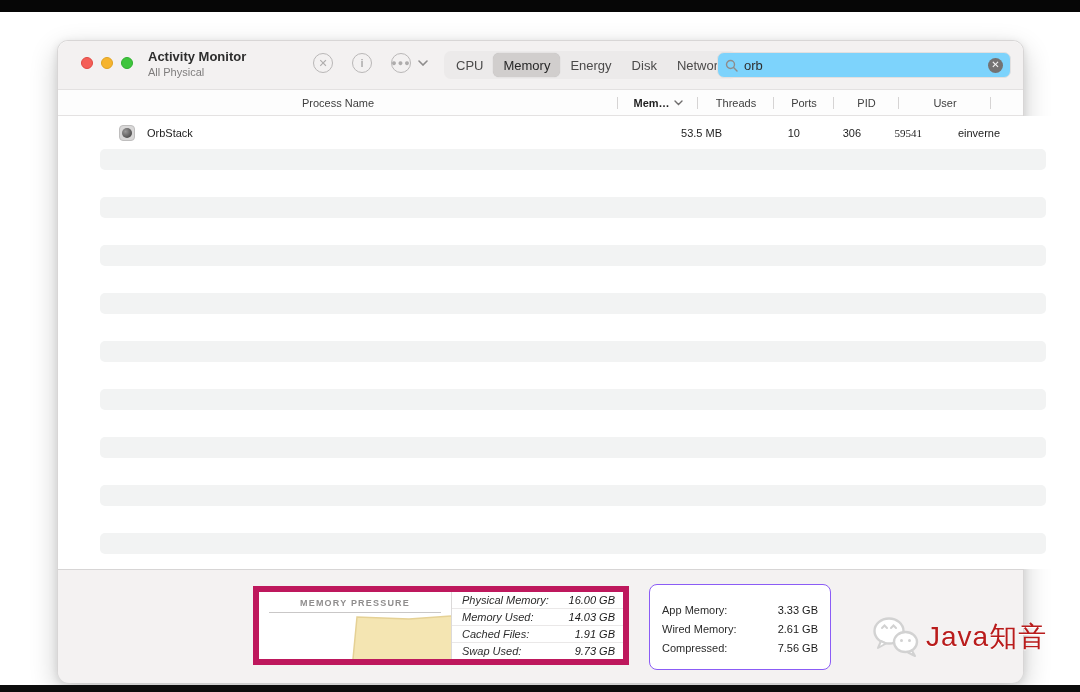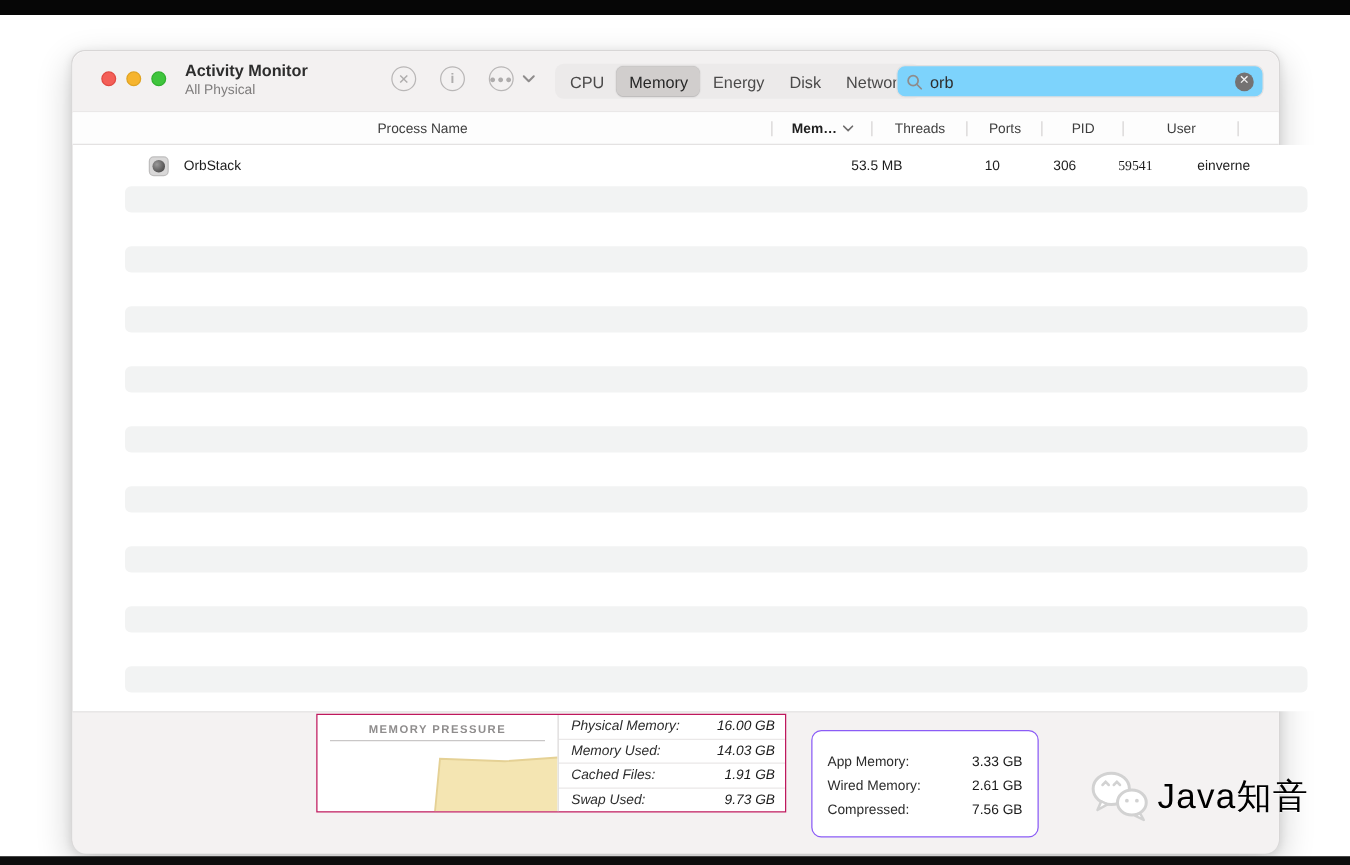--- a/index.html
+++ b/index.html
@@ -108,22 +108,22 @@
   .stripe {
     position:absolute; left:8px; right:11px; height:21px; border-radius:5px; background:#f2f3f3;
   }
 
   
   .footer {
     position:absolute; left:0; top:528px; width:100%; height:114px;
     background:#f4f2f2; border-top:1px solid #d7d5d5; border-radius:0 0 11px 11px;
   }
   .stats-box {
-    position:absolute; left:195px; top:1px; width:376px; height:79px;
-    background:#ffffff; border:1px solid #be185d; display:flex;
+    position:absolute; left:195px; top:16px; width:376px; height:79px;
+    background:#ffffff; border:6px solid #be185d; display:flex;
   }
   .chart-pane { position:relative; width:193px; border-right:1px solid #dbd9d9; }
   .chart-title {
     margin-top:6px; text-align:center; font-size:9px; font-weight:bold;
     letter-spacing:1.2px; color:#8f8d8d;
   }
   .chart-rule { margin:4px 10px 0 10px; border-top:1px solid #c9c7c7; }
   .chart-svg { position:absolute; left:0; bottom:0; }
   .stats-mid { flex:1; display:flex; flex-direction:column; font-size:11px; }
   .stat-row { flex:1; display:flex; align-items:center; padding:0 8px 0 10px;font-style:italic; }
@@ -142,21 +142,21 @@
   }
   .notch-border { left:-9px; top:26px; border-width:8px 9px 8px 0; border-right-color:#dcdada; }
   .notch-fill   { left:-7px; top:26px; border-width:8px 9px 8px 0; border-right-color:#ffffff; }
   .co-row { display:flex; align-items:center; height:19px; padding:0 12px; }
   .co-label { color:#2c2c2c; }
   .co-value { margin-left:auto; color:#1a1a1a; }
 
   
   .watermark {
     position:absolute; left:872px; top:616px; display:flex; align-items:center; gap:7px;
-    color:#000000; text-shadow:0 1px 0 #ffffff;
+    color:#b91c1c; text-shadow:0 1px 0 #ffffff;
   }
   .wm-text { font-size:28px; letter-spacing:1px; }
 </style>
 </head>
 <body>
 
 <div class="black-bar top"></div>
 
 <div class="window">
 

